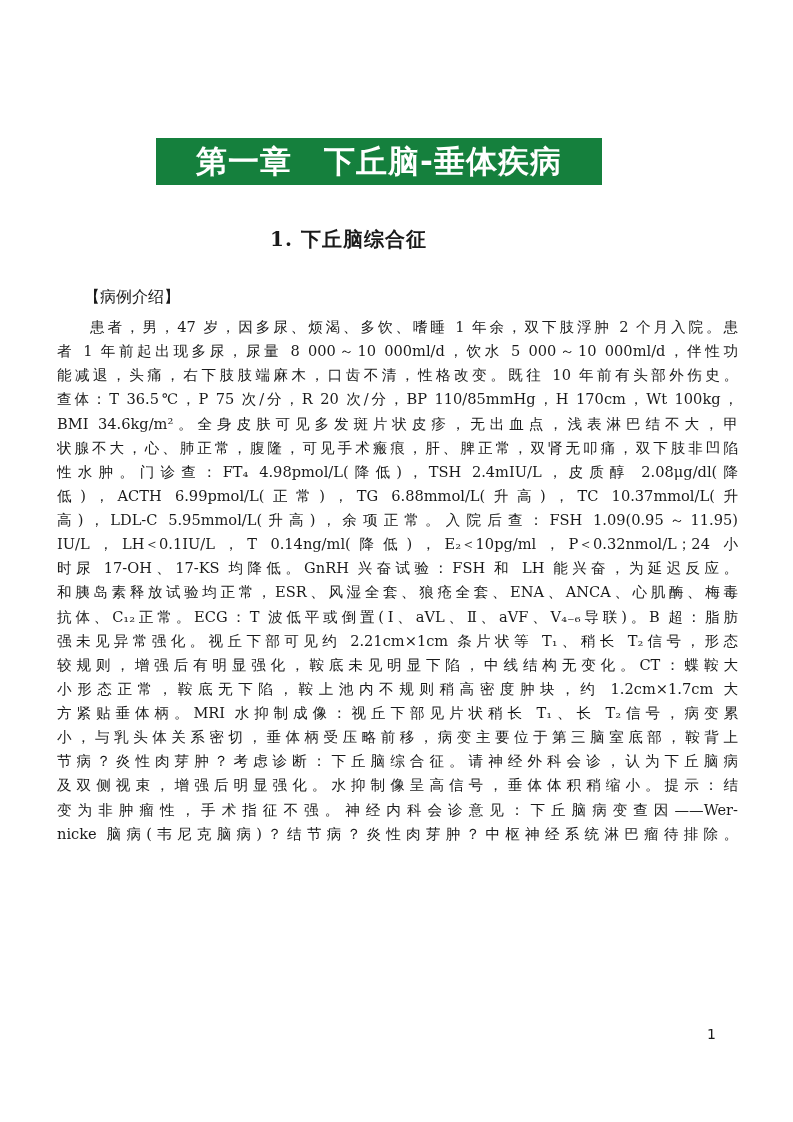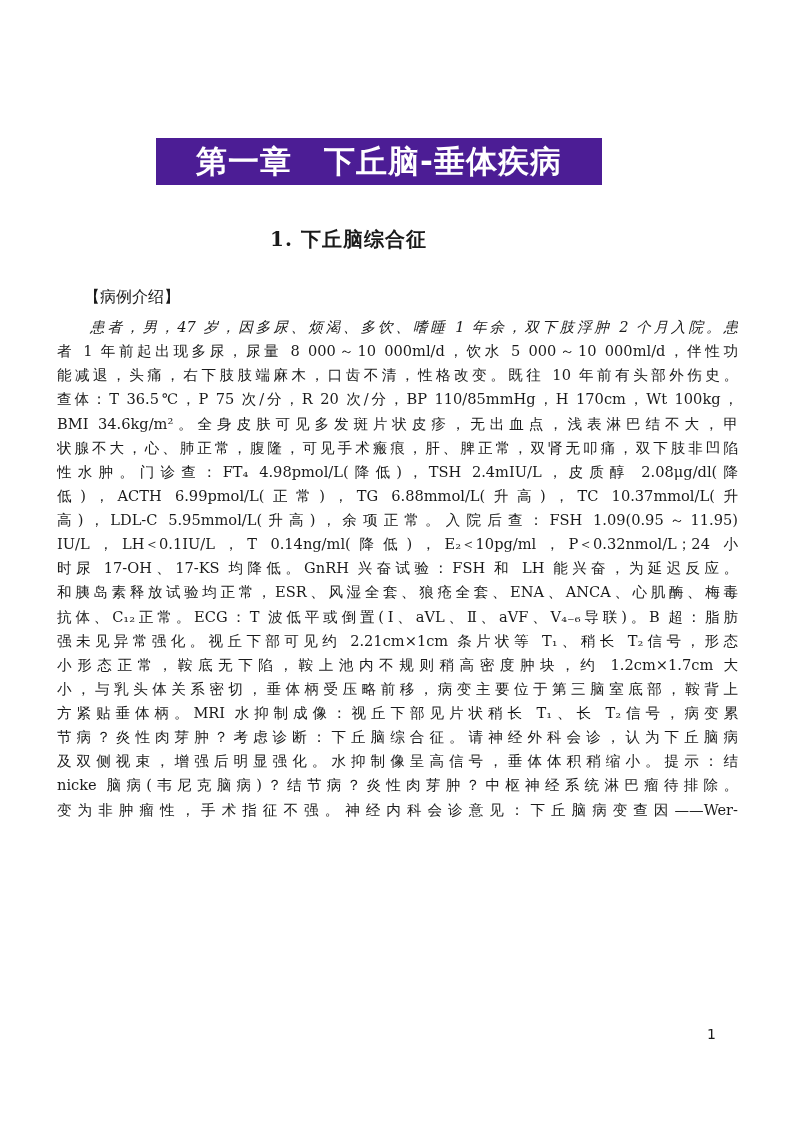--- a/index.html
+++ b/index.html
@@ -2,42 +2,42 @@
 <html><head>
 <meta charset="utf-8">
 <style>
   html, body { margin: 0; padding: 0; }
   body {
     width: 793px; height: 1122px; background: #ffffff; position: relative; overflow: hidden;
     font-family: "DejaVu Serif", "Liberation Serif", serif; color: #1a1a1a;
   }
   .chapter-banner {
     position: absolute; left: 156px; top: 138px; width: 446px; height: 47px;
-    background: #4c1d95; color: #ffffff; display: flex; align-items: center; justify-content: center;
+    background: #15803d; color: #ffffff; display: flex; align-items: center; justify-content: center;
     font-family: "DejaVu Sans", "Liberation Sans", sans-serif; font-weight: bold; font-size: 31px;
     letter-spacing: 1px; white-space: pre;
   }
   .section-title {
     position: absolute; left: 0; width: 697px; top: 226px; text-align: center;
     font-family: "DejaVu Serif", "Liberation Serif", serif; font-weight: bold; font-size: 20px;
     letter-spacing: 1px;
   }
   .case-label {
     position: absolute; left: 84px; top: 287px; font-size: 16px;
     font-family: "DejaVu Sans", "Liberation Sans", sans-serif;
   }
   .body-text {
     position: absolute; left: 57px; top: 315px; width: 681px;
     font-size: 14.6px; line-height: 24.14px;
   }
   .line {
     display: block; height: 24.14px; white-space: nowrap; text-align: justify; text-align-last: justify;
     overflow: hidden;
   }
-  .line.first { padding-left: 33px; font-style: italic; }
+  .line.first { padding-left: 33px; }
   .line.last { text-align-last: justify; }
   .page-number {
     position: absolute; left: 707px; top: 1026px; font-size: 14px;
     font-family: "DejaVu Sans", "Liberation Sans", sans-serif;
   }
 </style>
 </head>
 <body>
 
 <div class="chapter-banner">
@@ -56,22 +56,23 @@
   <span class="line">BMI 34.6kg/m²。全身皮肤可见多发斑片状皮疹，无出血点，浅表淋巴结不大，甲</span>
   <span class="line">状腺不大，心、肺正常，腹隆，可见手术瘢痕，肝、脾正常，双肾无叩痛，双下肢非凹陷</span>
   <span class="line">性水肿。门诊查：FT₄ 4.98pmol/L(降低)，TSH 2.4mIU/L，皮质醇 2.08μg/dl(降</span>
   <span class="line">低)，ACTH 6.99pmol/L(正常)，TG 6.88mmol/L(升高)，TC 10.37mmol/L(升</span>
   <span class="line">高)，LDL-C 5.95mmol/L(升高)，余项正常。入院后查：FSH 1.09(0.95～11.95)</span>
   <span class="line">IU/L，LH＜0.1IU/L，T 0.14ng/ml(降低)，E₂＜10pg/ml，P＜0.32nmol/L；24 小</span>
   <span class="line">时尿 17-OH、17-KS 均降低。GnRH 兴奋试验：FSH 和 LH 能兴奋，为延迟反应。</span>
   <span class="line">和胰岛素释放试验均正常，ESR、风湿全套、狼疮全套、ENA、ANCA、心肌酶、梅毒</span>
   <span class="line">抗体、C₁₂正常。ECG：T 波低平或倒置(Ⅰ、aVL、Ⅱ、aVF、V₄₋₆导联)。B 超：脂肪</span>
   <span class="line">强未见异常强化。视丘下部可见约 2.21cm×1cm 条片状等 T₁、稍长 T₂信号，形态</span>
+  <span class="line">较规则，增强后有明显强化，鞍底未见明显下陷，中线结构无变化。CT：蝶鞍大</span>
   <span class="line">小形态正常，鞍底无下陷，鞍上池内不规则稍高密度肿块，约 1.2cm×1.7cm 大</span>
+  <span class="line">方紧贴垂体柄。MRI 水抑制成像：视丘下部见片状稍长 T₁、长 T₂信号，病变累</span>
   <span class="line">小，与乳头体关系密切，垂体柄受压略前移，病变主要位于第三脑室底部，鞍背上</span>
-  <span class="line">方紧贴垂体柄。MRI 水抑制成像：视丘下部见片状稍长 T₁、长 T₂信号，病变累</span>
   <span class="line">节病？炎性肉芽肿？考虑诊断：下丘脑综合征。请神经外科会诊，认为下丘脑病</span>
   <span class="line">及双侧视束，增强后明显强化。水抑制像呈高信号，垂体体积稍缩小。提示：结</span>
+  <span class="line">变为非肿瘤性，手术指征不强。神经内科会诊意见：下丘脑病变查因——Wer-</span>
   <span class="line last">nicke 脑病(韦尼克脑病)？结节病？炎性肉芽肿？中枢神经系统淋巴瘤待排除。</span>
-  <span class="line">变为非肿瘤性，手术指征不强。神经内科会诊意见：下丘脑病变查因——Wer-</span>
 </div>
 
 <div class="page-number">1</div>
 
 </body></html>

